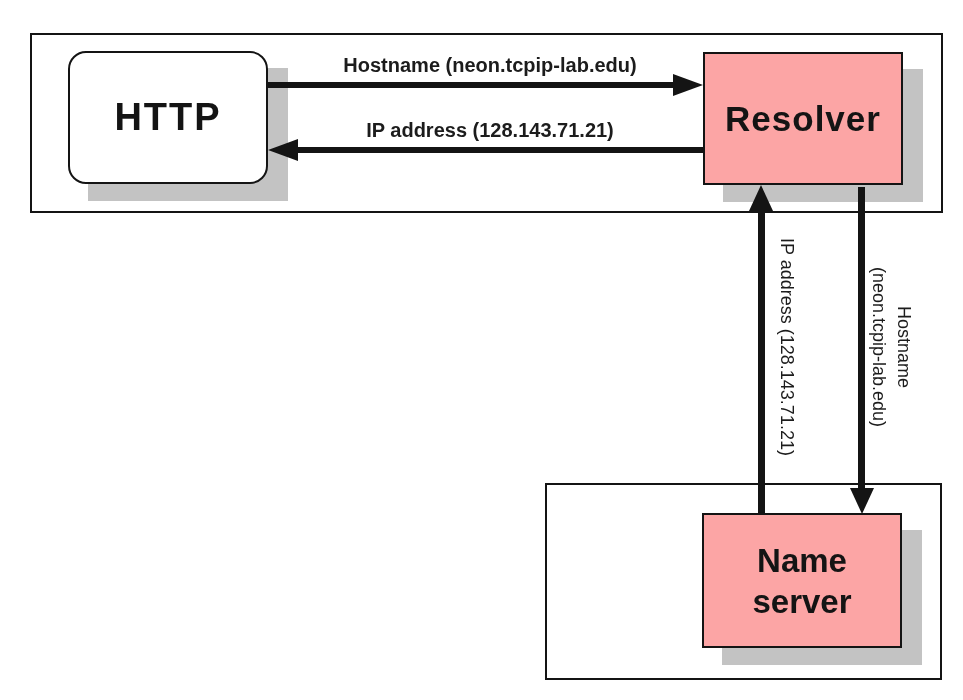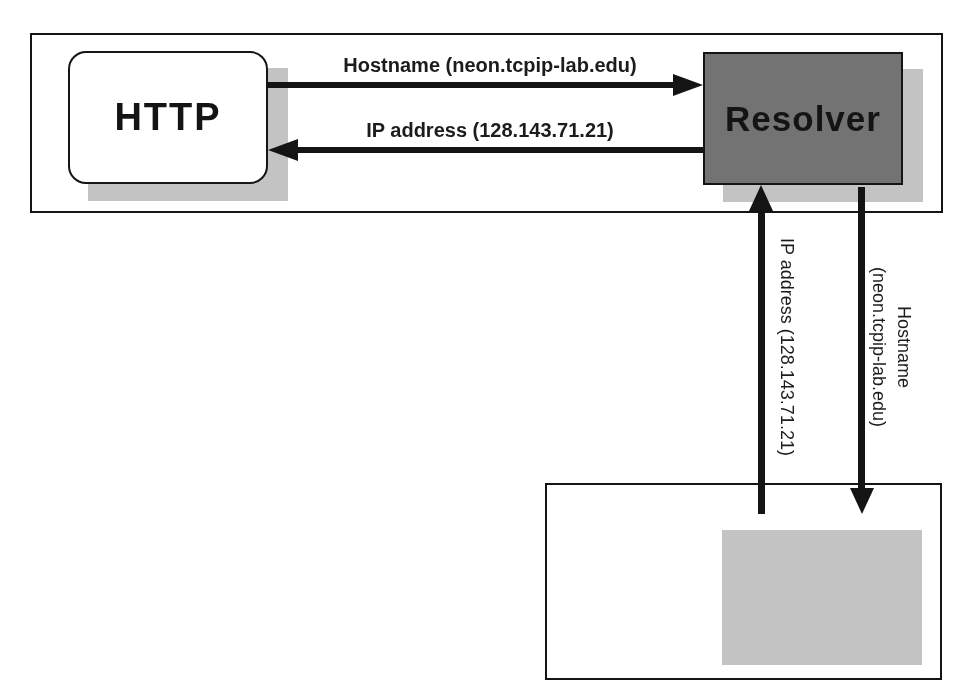--- a/index.html
+++ b/index.html
@@ -34,21 +34,21 @@
     z-index: 3;
     display: flex;
     align-items: center;
     justify-content: center;
     text-align: center;
     font-weight: bold;
     color: #141414;
     white-space: pre-line;
   }
   .node-white { background: #ffffff; border-radius: 18px; }
-  .node-yellow { background: #737373; }
+  .node-yellow { background: #fca5a5; }
 
   #http-box     { left: 68px;  top: 51px;  width: 200px; height: 133px; font-size: 38px; letter-spacing: 2px; }
   #http-shadow  { left: 88px;  top: 68px;  width: 200px; height: 133px; }
   #resolver-box    { left: 703px; top: 52px;  width: 200px; height: 133px; font-size: 35px; letter-spacing: 1px; }
   #resolver-shadow { left: 723px; top: 69px;  width: 200px; height: 133px; }
   #nameserver-box    { left: 702px; top: 513px; width: 200px; height: 135px; font-size: 33px; line-height: 41px; }
   #nameserver-shadow { left: 722px; top: 530px; width: 200px; height: 135px; }
 
   #top-container    { left: 30px;  top: 33px;  width: 913px; height: 180px; }
   #bottom-container { left: 545px; top: 483px; width: 397px; height: 197px; }
@@ -137,20 +137,24 @@
   <div id="http-box" class="abs node node-white">
     <span>HTTP</span>
   </div>
 
   <div id="resolver-shadow" class="abs shadow"></div>
   <div id="resolver-box" class="abs node node-yellow">
     <span>Resolver</span>
   </div>
 
   <div id="nameserver-shadow" class="abs shadow"></div>
+  <div id="nameserver-box" class="abs node node-yellow">
+    <span>Name
+server</span>
+  </div>
 
   <div id="arrow-hostname-right-line" class="abs arrow-line"></div>
   <div id="arrow-hostname-right-head" class="abs arrow-head"></div>
   <div id="label-hostname-right" class="abs h-label">Hostname (neon.tcpip-lab.edu)</div>
 
   <div id="arrow-ip-left-line" class="abs arrow-line"></div>
   <div id="arrow-ip-left-head" class="abs arrow-head"></div>
   <div id="label-ip-left" class="abs h-label">IP address (128.143.71.21)</div>
 
   <div id="arrow-ip-up-line" class="abs arrow-line"></div>

